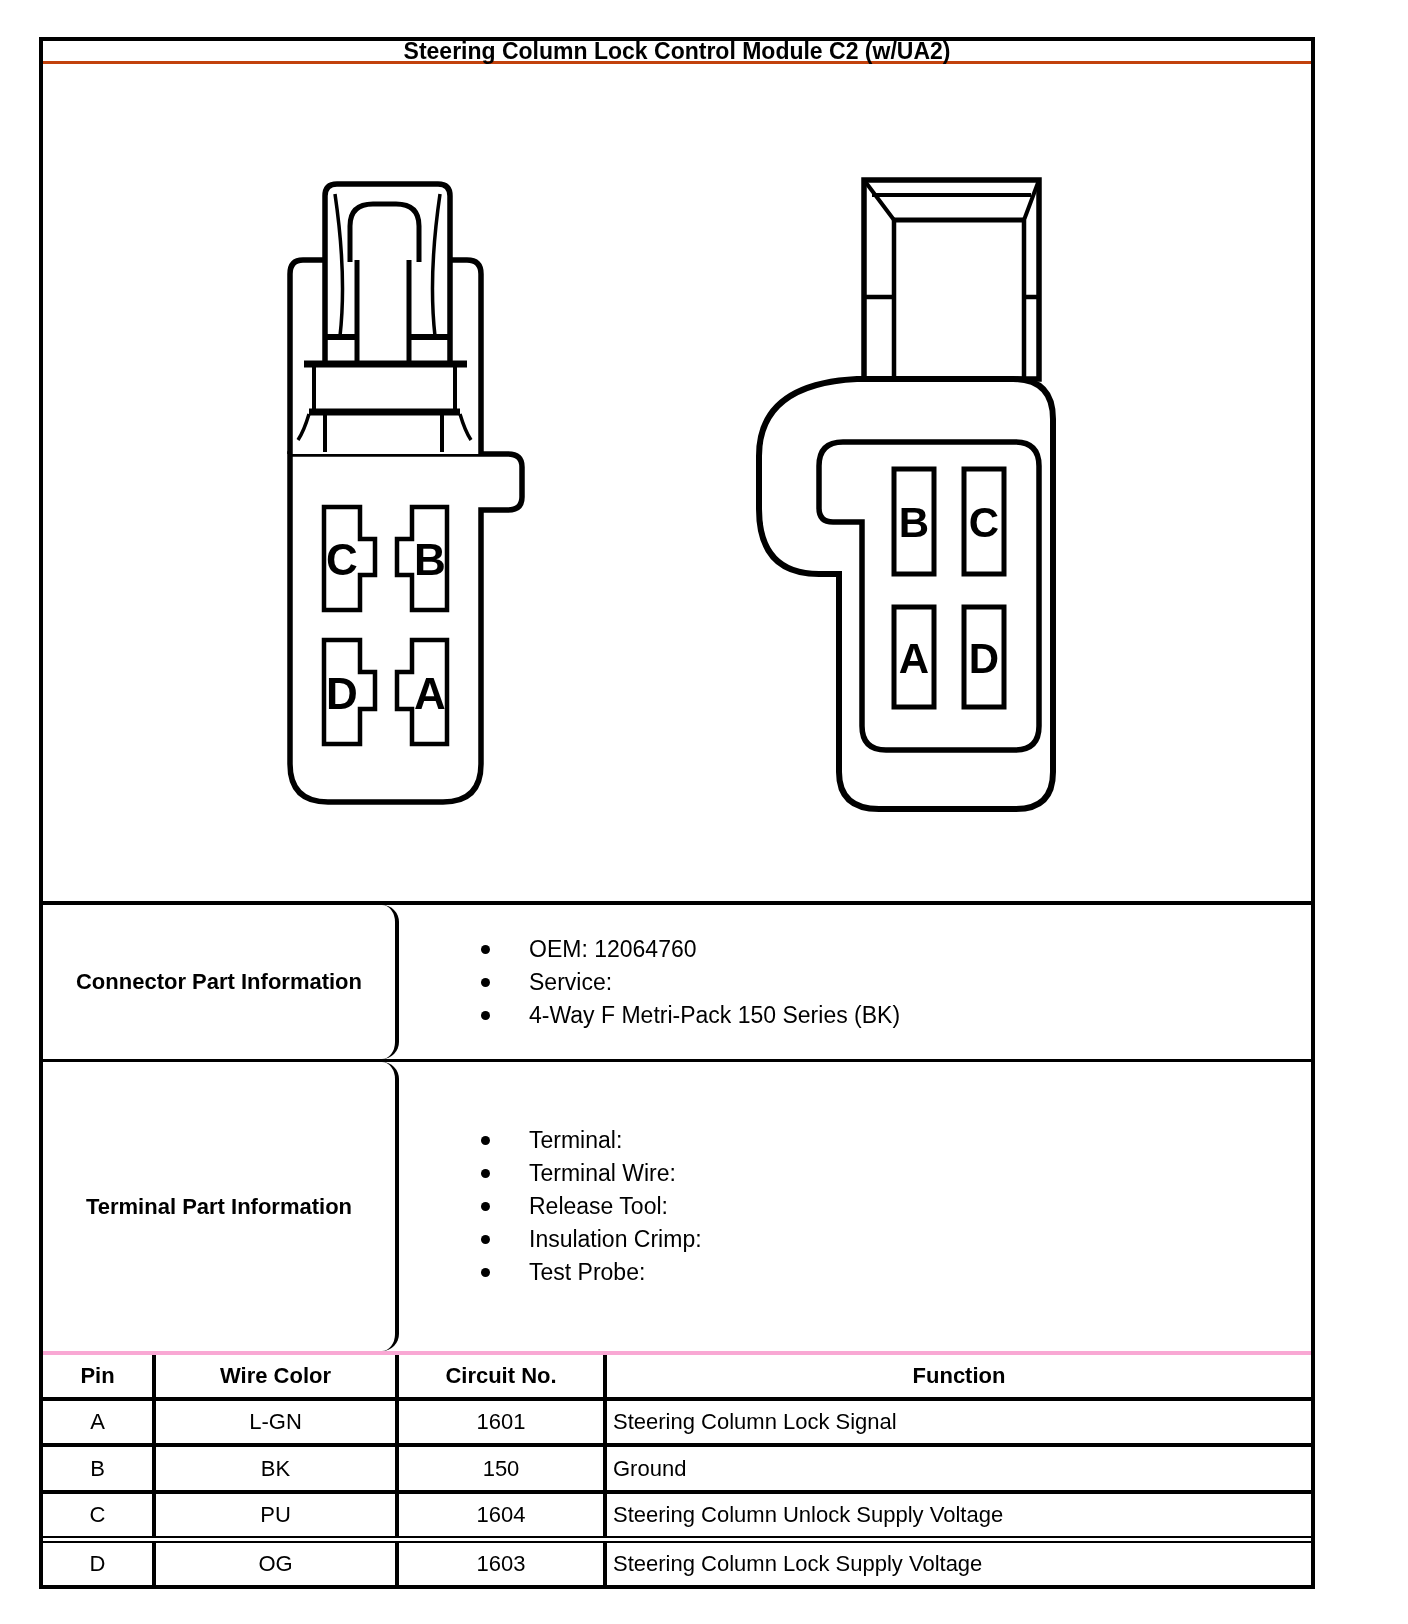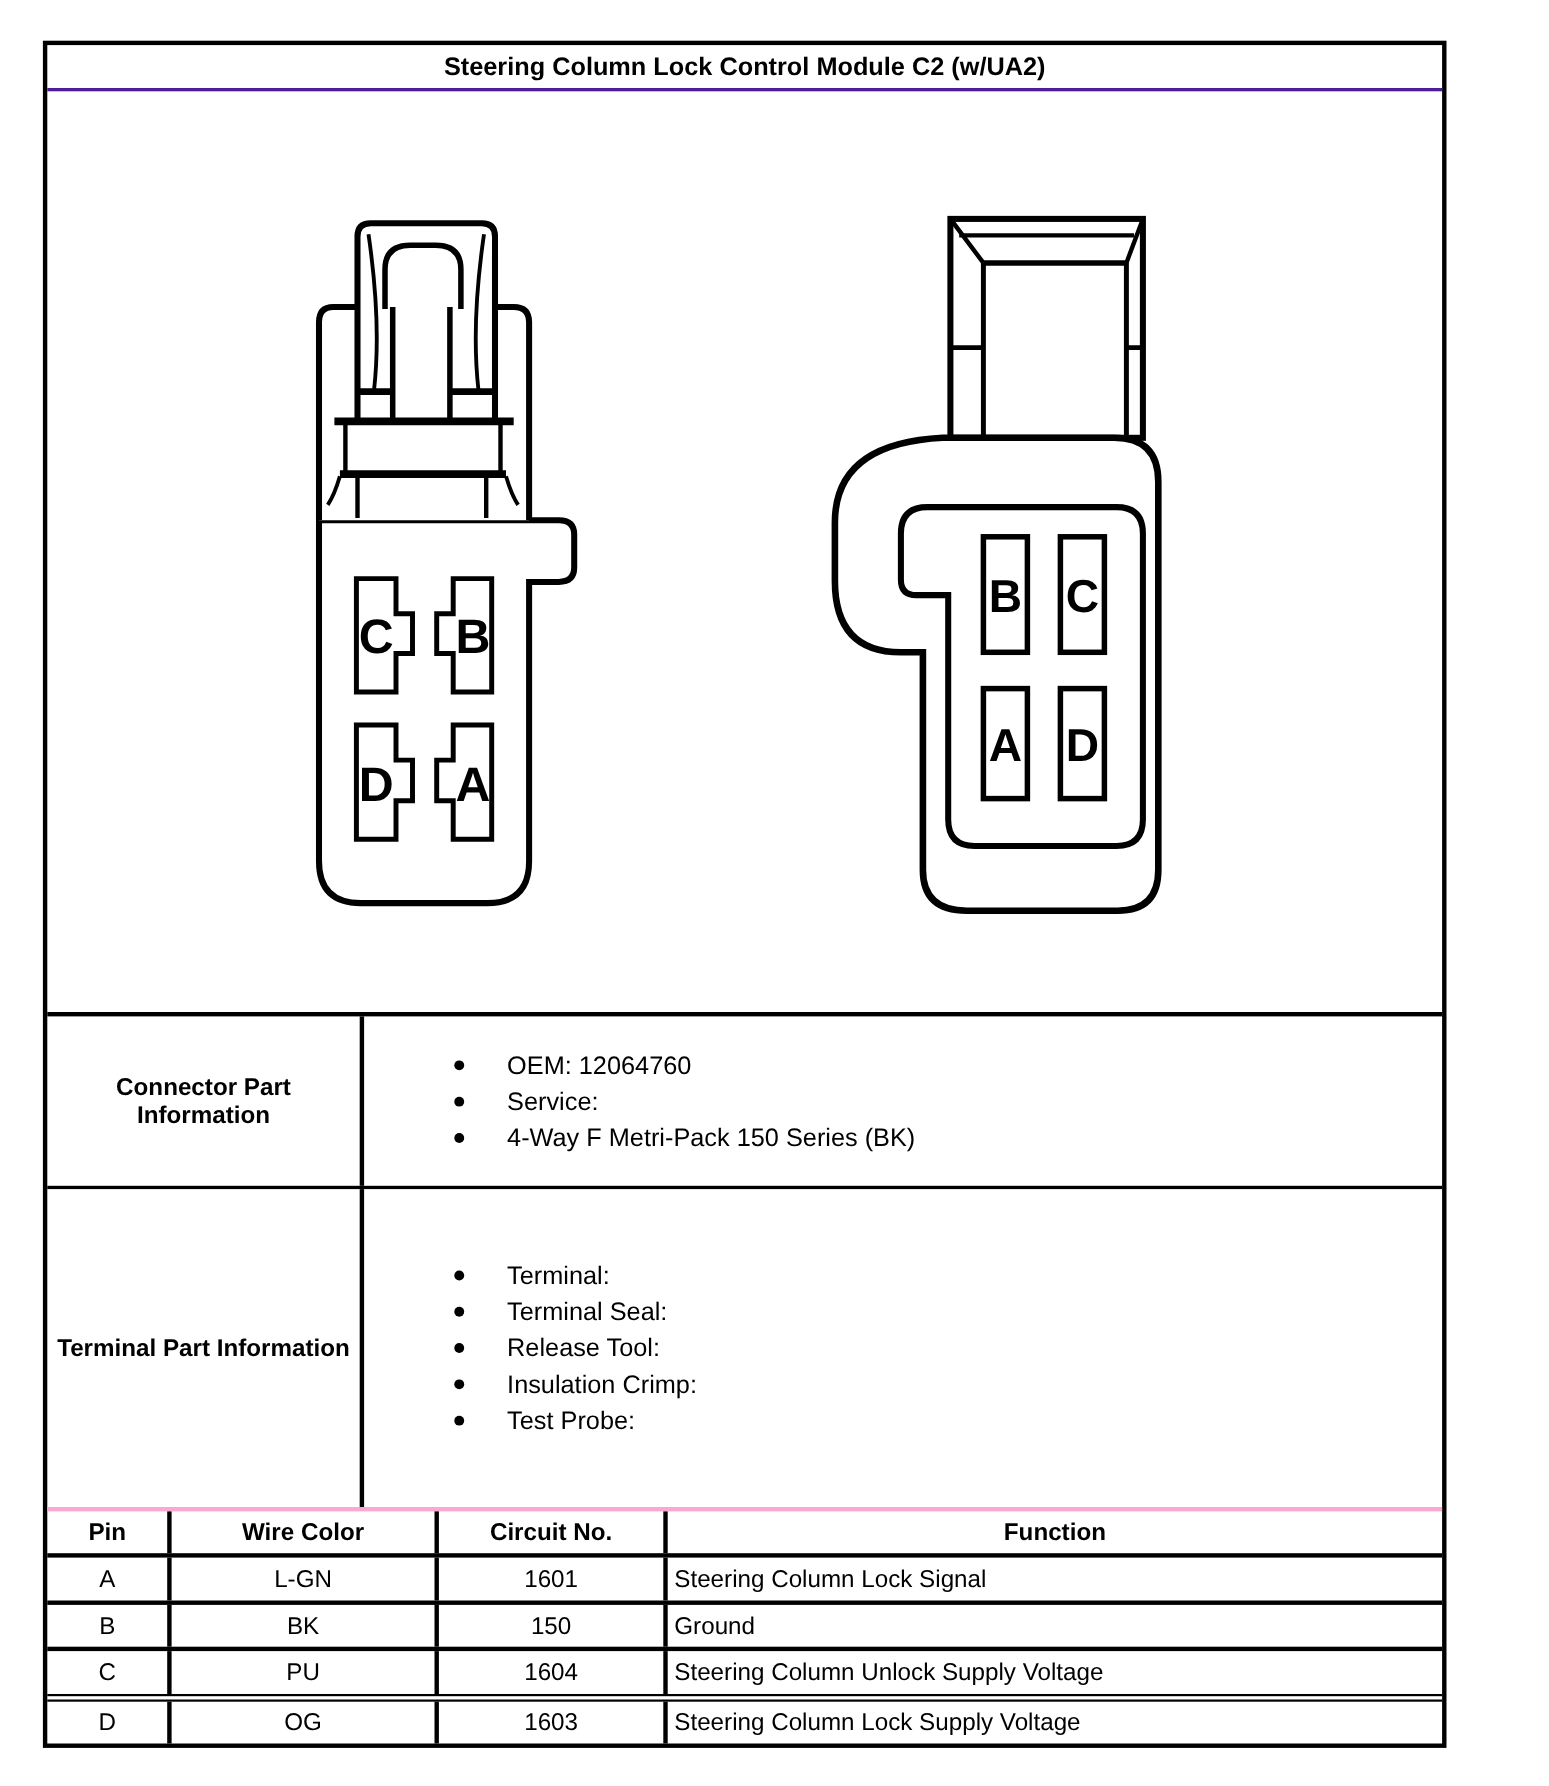--- a/index.html
+++ b/index.html
@@ -8,38 +8,38 @@
 
   .page-frame {
     position: absolute; left: 39px; top: 37px;
     width: 1276px; height: 1552px;
     border: 4px solid #000;
     display: flex; flex-direction: column;
     background: #fff;
   }
 
   .title-row {
-    height: 42px; flex: none;
-    border-bottom: 3px solid #4c1d95;
+    height: 23px; flex: none;
+    border-bottom: 3px solid #c2410c;
     display: flex; align-items: center; justify-content: center;
     font-weight: bold; font-size: 23px;
   }
 
   .figure-area { height: 837px; flex: none; position: relative; overflow: hidden; }
   .figure-area svg { display: block; }
 
   .info-row { flex: none; display: flex; border-top: 4px solid #000; }
   .info-row.connector { height: 158px; }
   .info-row.terminal  { height: 292px; border-top-width: 3px; }
 
   .info-label {
-    width: 288px; flex: none;
+    width: 356px; flex: none;
     border-right: 4px solid #000;
     display: flex; align-items: center; justify-content: center;
-    font-weight: bold; font-size: 22px; text-align: center;
+    font-weight: bold; font-size: 22px; text-align: center; border-radius: 17px;
   }
   .info-content {
     flex: 1 1 auto;
     display: flex; flex-direction: column; justify-content: center;
     padding-left: 82px;
     border-radius: 26px;
   }
   .bullet-line { display: flex; align-items: center; height: 33px; font-size: 23px; }
   .bullet-dot {
     width: 9px; height: 9px; border-radius: 50%;
@@ -154,21 +154,21 @@
 
   <div class="info-row terminal">
     <div class="info-label">Terminal Part Information</div>
     <div class="info-content">
       <div class="bullet-line">
         <span class="bullet-dot"></span>
         <span>Terminal:</span>
       </div>
       <div class="bullet-line">
         <span class="bullet-dot"></span>
-        <span>Terminal Seal:</span>
+        <span>Terminal Wire:</span>
       </div>
       <div class="bullet-line">
         <span class="bullet-dot"></span>
         <span>Release Tool:</span>
       </div>
       <div class="bullet-line">
         <span class="bullet-dot"></span>
         <span>Insulation Crimp:</span>
       </div>
       <div class="bullet-line">

